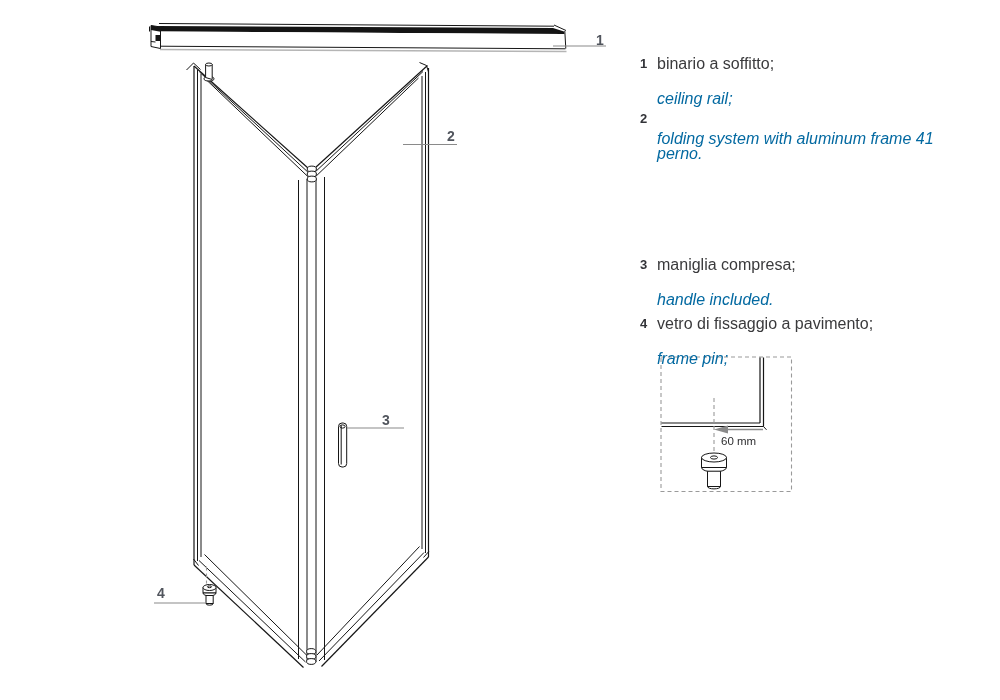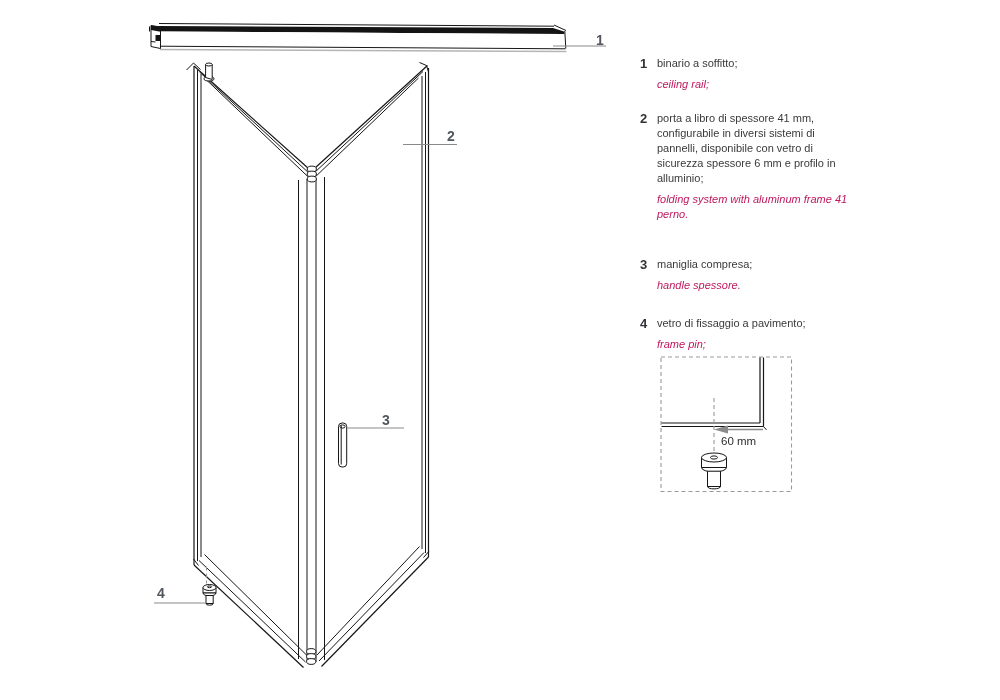--- a/index.html
+++ b/index.html
@@ -3,22 +3,22 @@
 <meta charset="utf-8">
 <style>
   html,body{margin:0;padding:0;background:#ffffff;}
   body{width:1000px;height:700px;position:relative;overflow:hidden;
        font-family:"Liberation Sans",sans-serif;}
   #stage{position:absolute;left:0;top:0;width:1000px;height:700px;}
   svg{position:absolute;left:0;top:0;}
   .legend{position:absolute;left:0;top:0;width:1000px;height:700px;}
   .item{position:absolute;left:640px;display:flex;align-items:flex-start;width:245px;}
   .num{width:17px;flex:none;font-weight:bold;font-size:13px;color:#323338;}
-  .txt{font-size:11px;line-height:15px;color:#3a3a3c;}
-  .en{font-style:italic;margin-top:6px;color:#be185d;}
+  .txt{font-size:16px;line-height:15px;color:#3a3a3c;}
+  .en{font-style:italic;margin-top:20px;color:#0369a1;}
   .ln{white-space:nowrap;}
   .callout-text{font-family:"Liberation Sans",sans-serif;font-weight:bold;font-size:14px;fill:#51555d;}
   .dim-text{font-family:"Liberation Sans",sans-serif;font-size:11.5px;fill:#2e2e30;}
   .k{stroke:#161616;stroke-width:1;fill:none;}
   .k12{stroke:#161616;stroke-width:1.2;fill:none;}
   .wf{stroke:#161616;stroke-width:1;fill:#ffffff;}
   .leader{stroke:#8a8a8a;stroke-width:1.2;fill:none;}
   .dash{stroke:#9a9a9a;stroke-width:1.1;fill:none;stroke-dasharray:4 3;}
 </style>
 </head>
@@ -187,42 +187,35 @@
       </div>
       <div class="en">
         <div class="ln">ceiling rail;</div>
       </div>
     </div>
   </div>
 
   <div class="item" style="top:111px">
     <div class="num">2</div>
     <div class="txt">
-      <div class="it">
-        <div class="ln">porta a libro di spessore 41 mm,</div>
-        <div class="ln">configurabile in diversi sistemi di</div>
-        <div class="ln">pannelli, disponibile con vetro di</div>
-        <div class="ln">sicurezza spessore 6 mm e profilo in</div>
-        <div class="ln">alluminio;</div>
-      </div>
       <div class="en">
         <div class="ln">folding system with aluminum frame 41</div>
         <div class="ln">perno.</div>
       </div>
     </div>
   </div>
 
   <div class="item" style="top:257px">
     <div class="num">3</div>
     <div class="txt">
       <div class="it">
         <div class="ln">maniglia compresa;</div>
       </div>
       <div class="en">
-        <div class="ln">handle spessore.</div>
+        <div class="ln">handle included.</div>
       </div>
     </div>
   </div>
 
   <div class="item" style="top:316px">
     <div class="num">4</div>
     <div class="txt">
       <div class="it">
         <div class="ln">vetro di fissaggio a pavimento;</div>
       </div>

